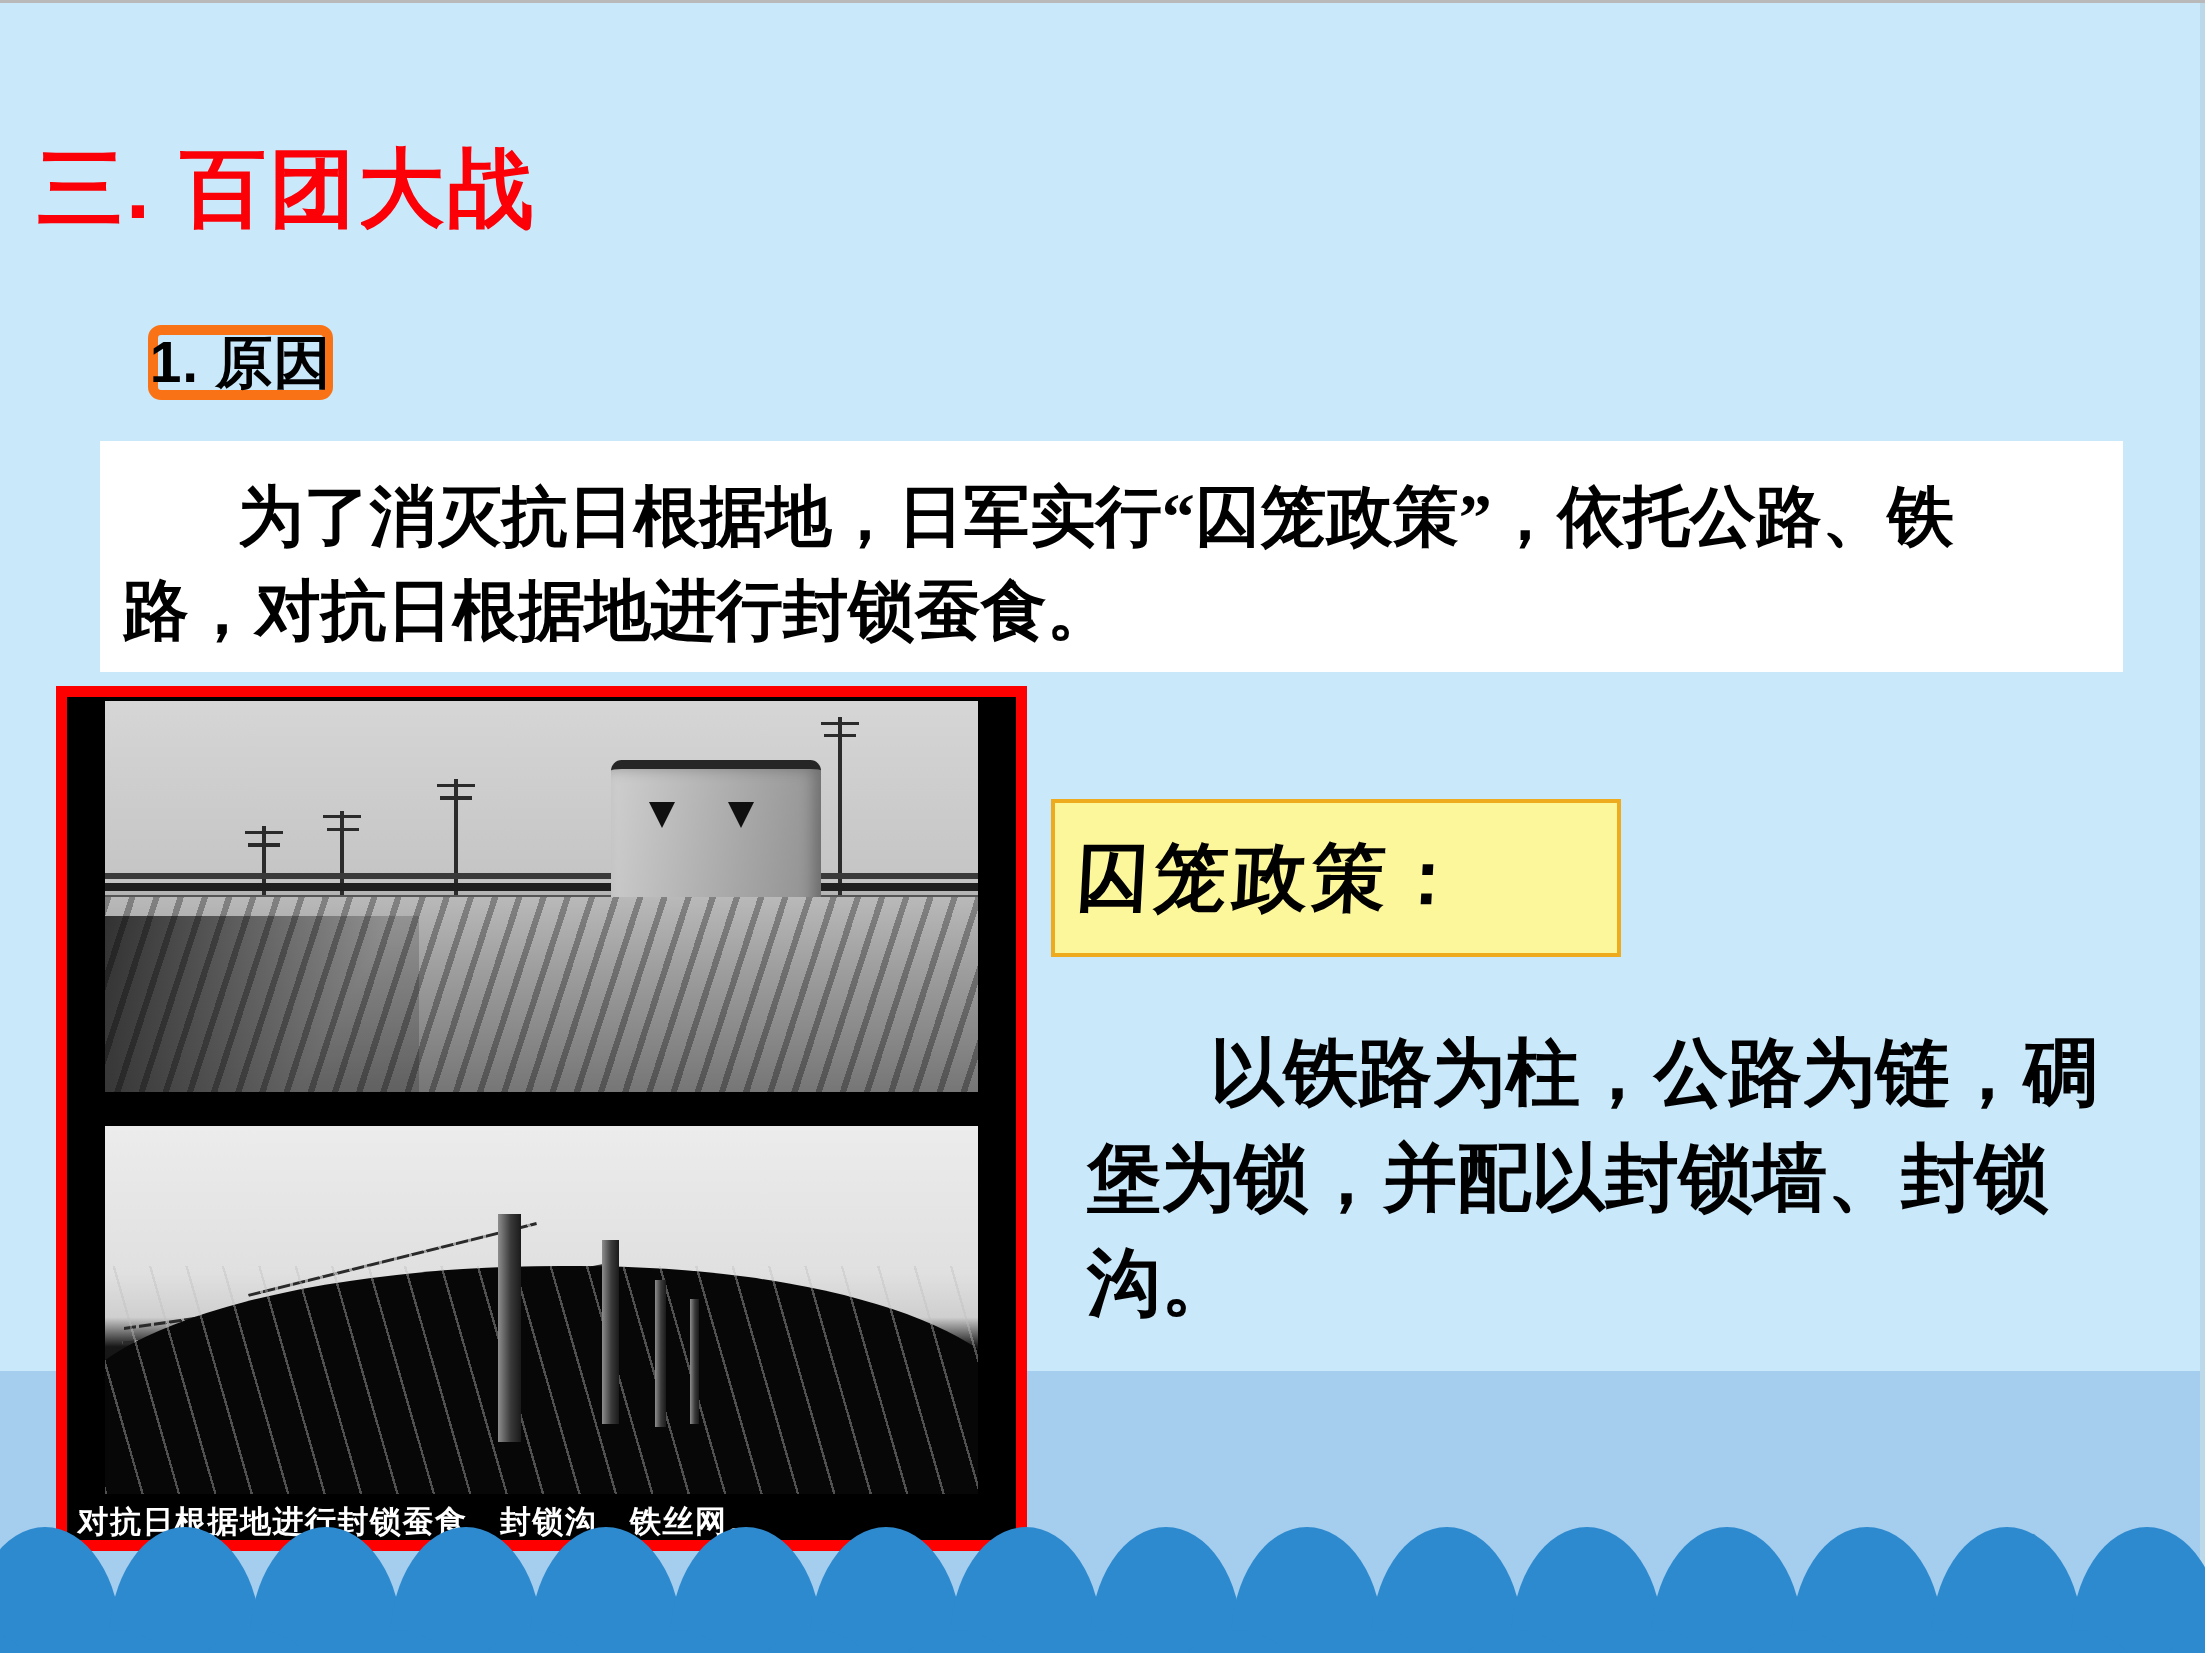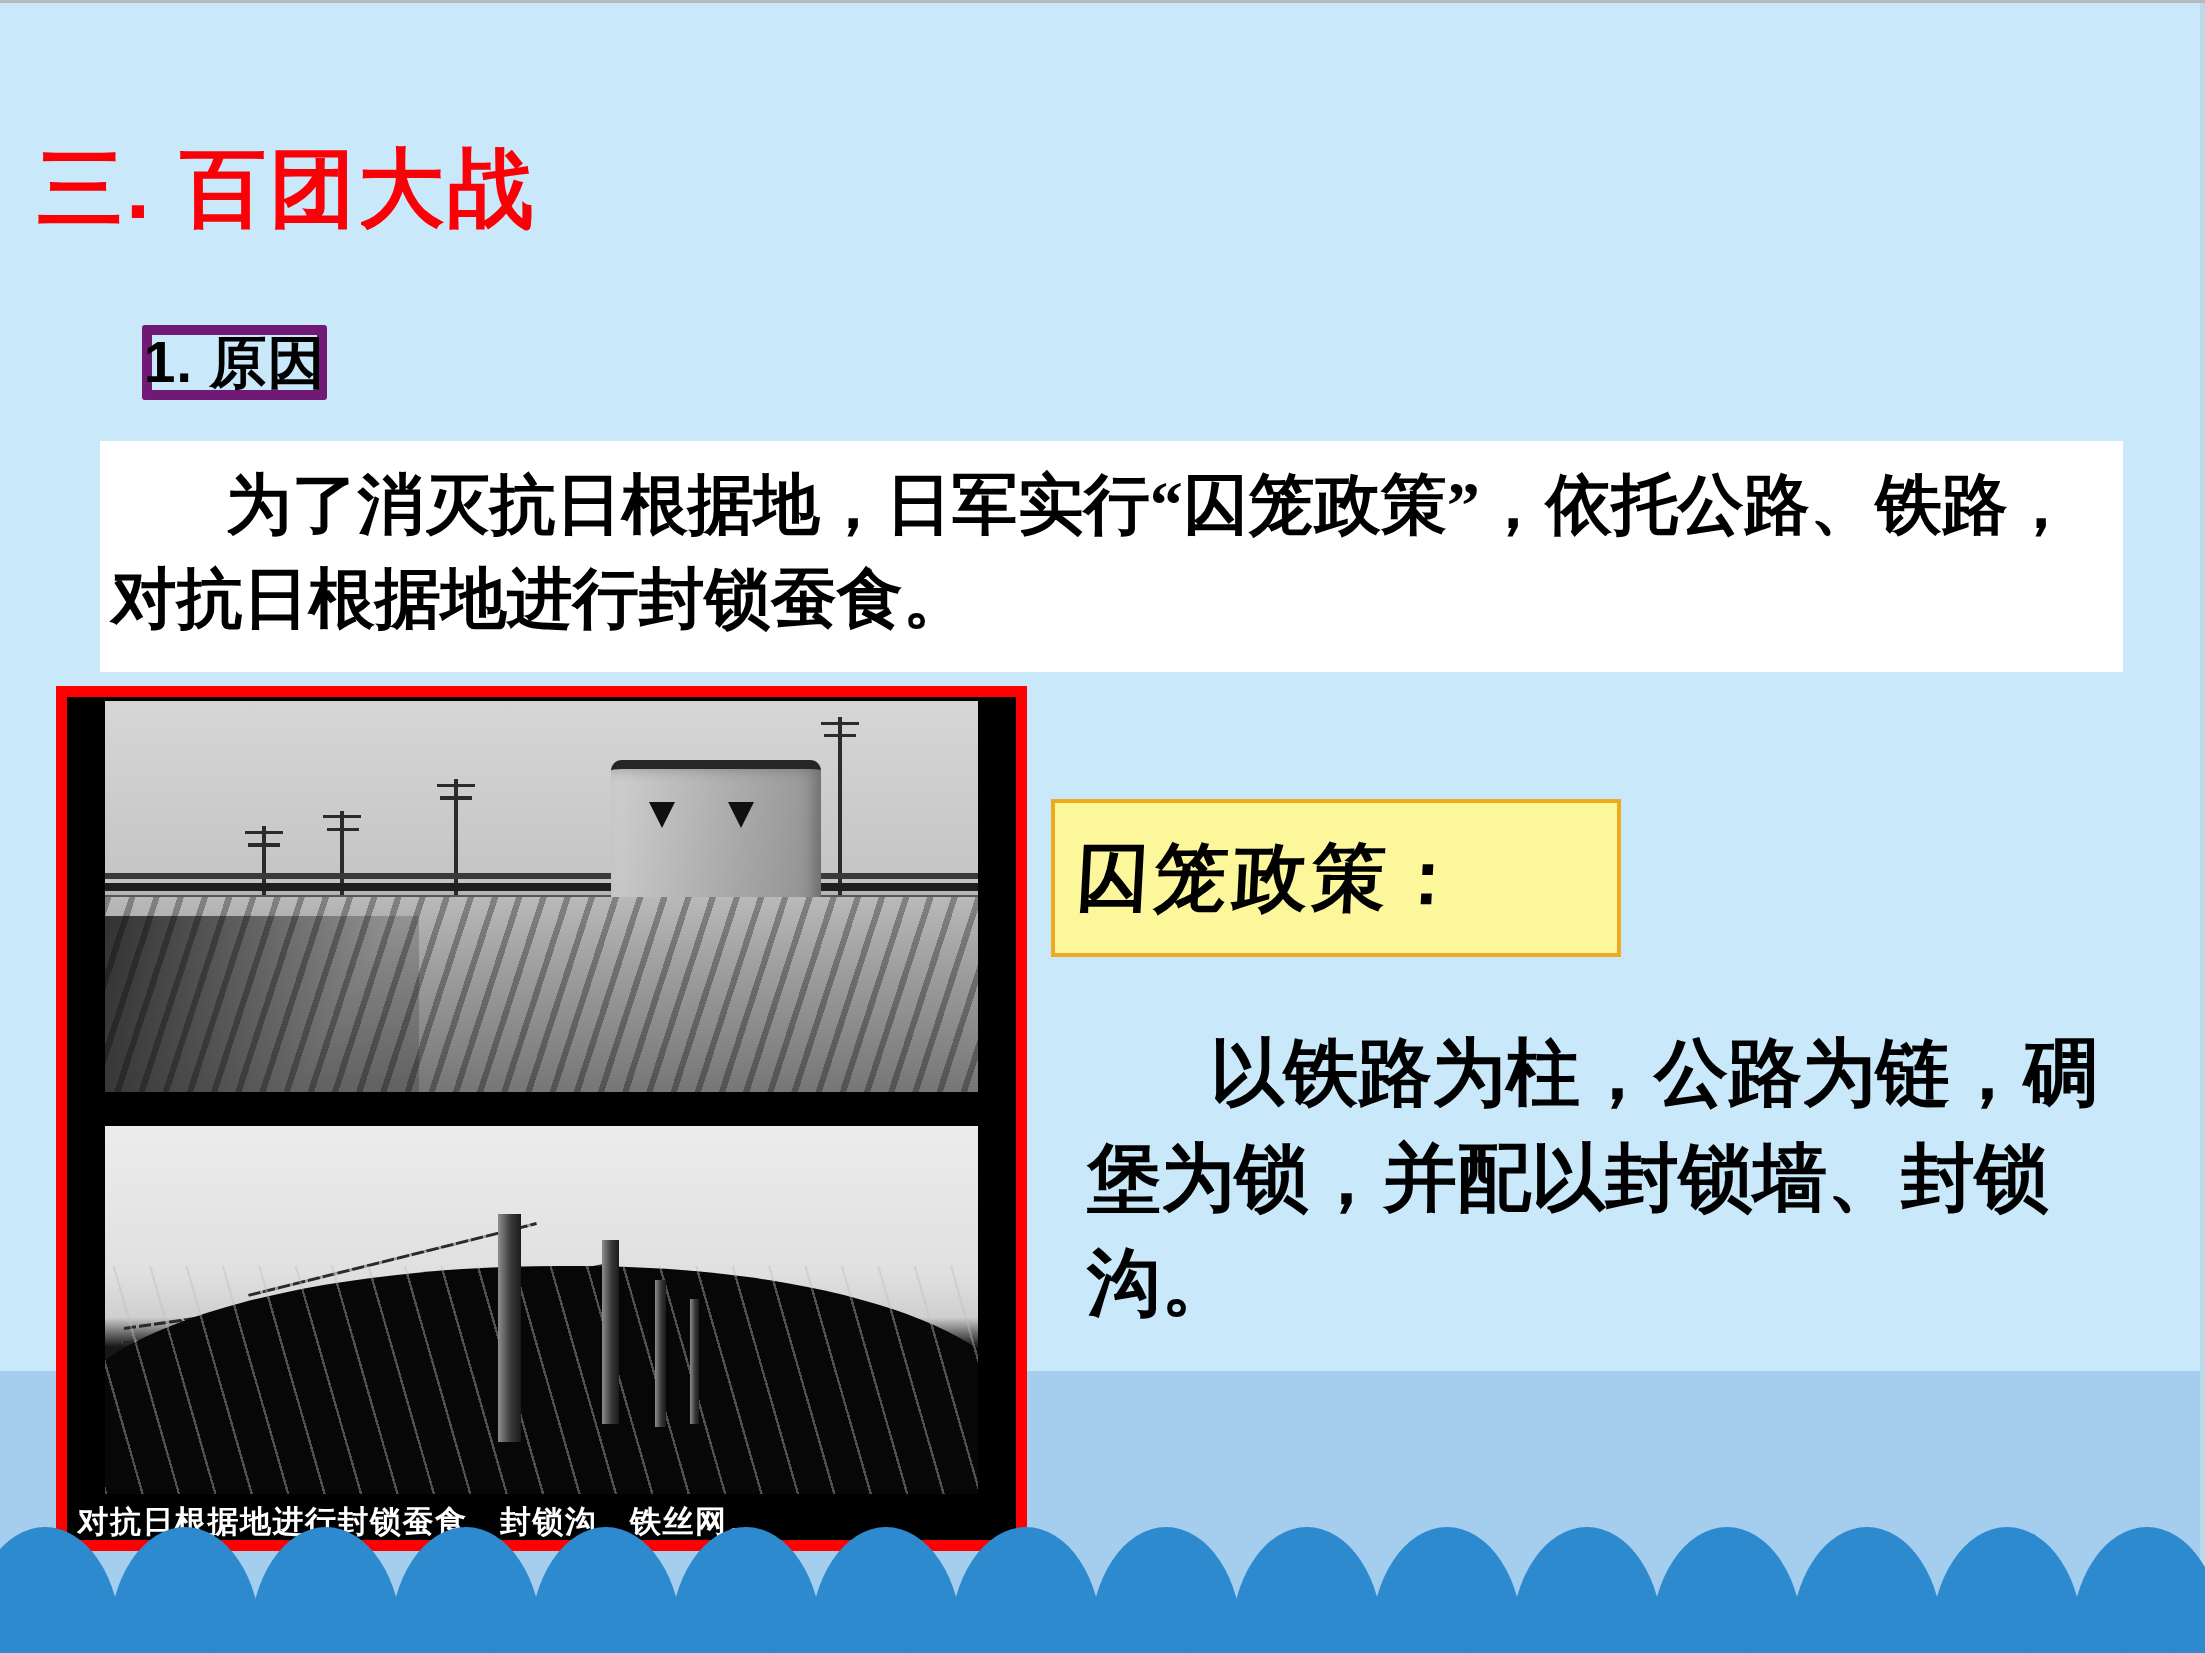--- a/index.html
+++ b/index.html
@@ -73,26 +73,26 @@
     font-size: 86px;
     font-weight: bold;
     line-height: 1.15;
     letter-spacing: 3.1px;
     white-space: nowrap;
   }
 
   
   .green-box {
     position: absolute;
-    left: 142px;
+    left: 148px;
     top: 322px;
     width: 185px;
     height: 75px;
-    border: 10px solid #701a75;
-    border-radius: 3px;
+    border: 10px solid #f97316;
+    border-radius: 13px;
     background: transparent;
     box-sizing: border-box;
     display: flex;
     align-items: center;
     justify-content: center;
   }
   .green-box-label {
     color: #000000;
     font-size: 57px;
     font-weight: bold;
@@ -106,21 +106,21 @@
     position: absolute;
     left: 100px;
     top: 438px;
     width: 2023px;
     height: 231px;
     background: #ffffff;
     box-sizing: border-box;
     padding: 17px 26px 0 10.7px;
   }
   .white-panel p {
-    margin: 0;
+    margin: 12px;
     color: #000000;
     font-size: 66px;
     font-weight: bold;
     line-height: 1.42;
     text-indent: 115px;
     letter-spacing: 0px;
     font-family: "Liberation Serif", "DejaVu Serif", serif;
   }
 
   

